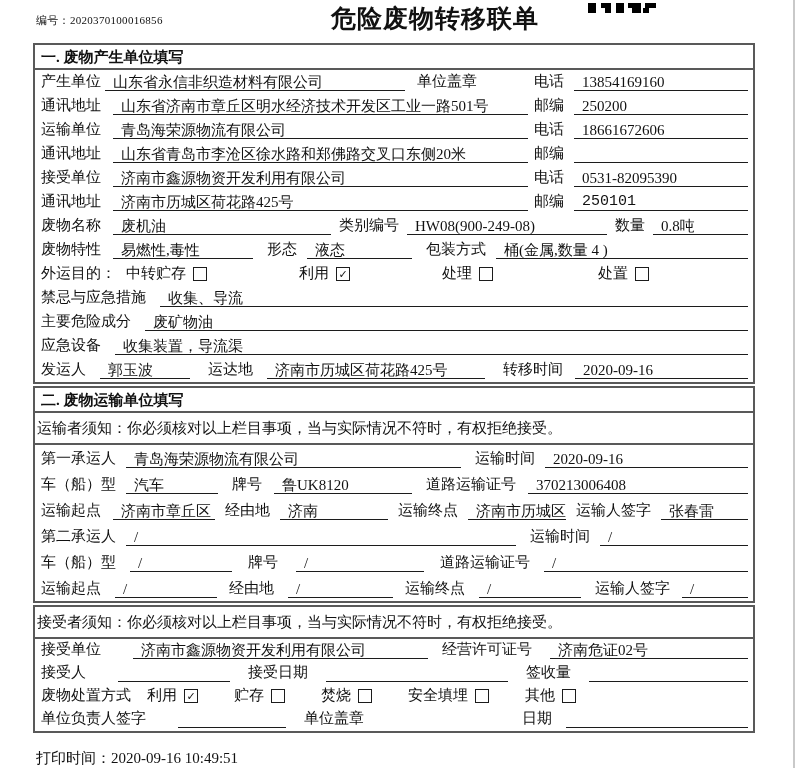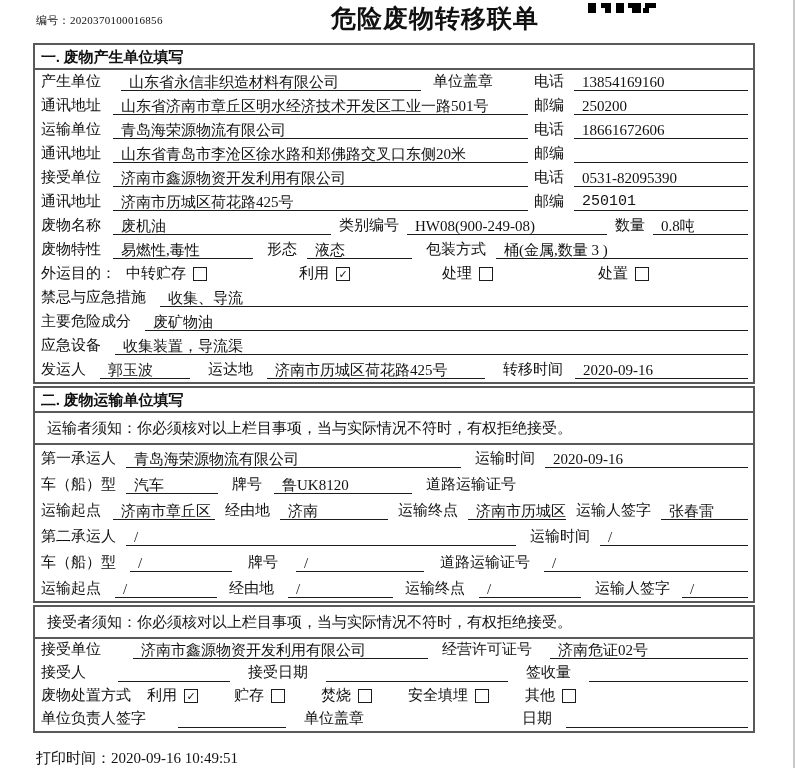--- a/index.html
+++ b/index.html
@@ -5,21 +5,21 @@
   html,body{margin:0;padding:0;background:#fff;}
   .screen{position:relative;width:796px;height:768px;background:#ffffff;overflow:hidden;
           font-family:"Liberation Serif","DejaVu Serif",serif;color:#111;font-size:15px;}
   .num{position:absolute;left:36px;top:13px;font-size:11px;letter-spacing:0.3px;}
   .title{position:absolute;left:331px;top:2px;font-size:25px;font-weight:bold;letter-spacing:1px;}
   .qr{position:absolute;left:588px;top:0;}
   .edge-line{position:absolute;left:793px;top:0;width:2px;height:768px;background:#c9c9c9;}
   .form{position:absolute;left:33px;top:43px;width:722px;}
   .sec{border:2px solid #595959;margin-bottom:2px;background:#fff;}
   .sec-title{font-weight:bold;font-size:15px;padding:2px 6px 1px;border-bottom:2px solid #595959;height:20px;line-height:20px;}
-  .notice{height:30px;display:flex;align-items:center;padding:0 12px;border-bottom:2px solid #595959;}
+  .notice{height:30px;display:flex;align-items:center;padding:0 2px;border-bottom:2px solid #595959;}
   .row{display:flex;align-items:flex-end;height:24px;padding:0 5px 3px 6px;box-sizing:border-box;}
   .s2 .row{height:26px;}
   .s3 .row{height:23px;}
   .lbl{white-space:nowrap;flex-shrink:0;}
   .u{border-bottom:1px solid #1c1c1c;white-space:nowrap;overflow:hidden;height:18px;line-height:18px;
      padding:0 4px 0 8px;box-sizing:border-box;flex-shrink:0;}
   .grow{flex:1 1 auto;min-width:10px;}
   .sp{flex:1 1 auto;}
   .rcol{width:214px;flex-shrink:0;display:flex;align-items:flex-end;}
   .rcol .u{flex:1;}
@@ -52,21 +52,21 @@
 
   <div class="edge-line"></div>
 
   <div class="form">
 
     <div class="sec s1">
       <div class="sec-title">一. 废物产生单位填写</div>
 
       <div class="row">
         <span class="lbl">产生单位</span>
-        <span class="u" style="width:300px;margin-left:20px;">山东省永信非织造材料有限公司</span>
+        <span class="u" style="width:300px;margin-left:4px;">山东省永信非织造材料有限公司</span>
         <span class="lbl" style="margin-left:12px;">单位盖章</span>
         <span class="sp"></span>
         <span class="rcol">
           <span class="lbl">电话</span>
           <span class="u" style="margin-left:10px;">13854169160</span>
         </span>
       </div>
 
       <div class="row">
         <span class="lbl">通讯地址</span>
@@ -121,21 +121,21 @@
         <span class="lbl" style="margin-left:8px;">数量</span>
         <span class="u grow" style="margin-left:8px;">0.8吨</span>
       </div>
 
       <div class="row">
         <span class="lbl">废物特性</span>
         <span class="u" style="width:140px;margin-left:12px;">易燃性,毒性</span>
         <span class="lbl" style="margin-left:14px;">形态</span>
         <span class="u" style="width:105px;margin-left:10px;">液态</span>
         <span class="lbl" style="margin-left:14px;">包装方式</span>
-        <span class="u grow" style="margin-left:10px;">桶(金属,数量 3 )</span>
+        <span class="u grow" style="margin-left:10px;">桶(金属,数量 4 )</span>
       </div>
 
       <div class="row">
         <span class="lbl">外运目的：</span>
         <span class="lbl" style="margin-left:10px;">中转贮存</span>
         <span class="cb"></span>
         <span class="lbl" style="margin-left:92px;">利用</span>
         <span class="cb">✓</span>
         <span class="lbl" style="margin-left:92px;">处理</span>
         <span class="cb"></span>
@@ -178,20 +178,21 @@
         <span class="lbl" style="margin-left:14px;">运输时间</span>
         <span class="u grow" style="margin-left:10px;">2020-09-16</span>
       </div>
 
       <div class="row">
         <span class="lbl">车（船）型</span>
         <span class="u" style="width:92px;margin-left:10px;">汽车</span>
         <span class="lbl" style="margin-left:14px;">牌号</span>
         <span class="u" style="width:138px;margin-left:12px;">鲁UK8120</span>
         <span class="lbl" style="margin-left:14px;">道路运输证号</span>
+        <span class="u grow" style="margin-left:12px;">370213006408</span>
       </div>
 
       <div class="row">
         <span class="lbl">运输起点</span>
         <span class="u" style="width:102px;margin-left:12px;">济南市章丘区</span>
         <span class="lbl" style="margin-left:10px;">经由地</span>
         <span class="u" style="width:108px;margin-left:10px;">济南</span>
         <span class="lbl" style="margin-left:10px;">运输终点</span>
         <span class="u" style="width:98px;margin-left:10px;">济南市历城区</span>
         <span class="lbl" style="margin-left:10px;">运输人签字</span>

